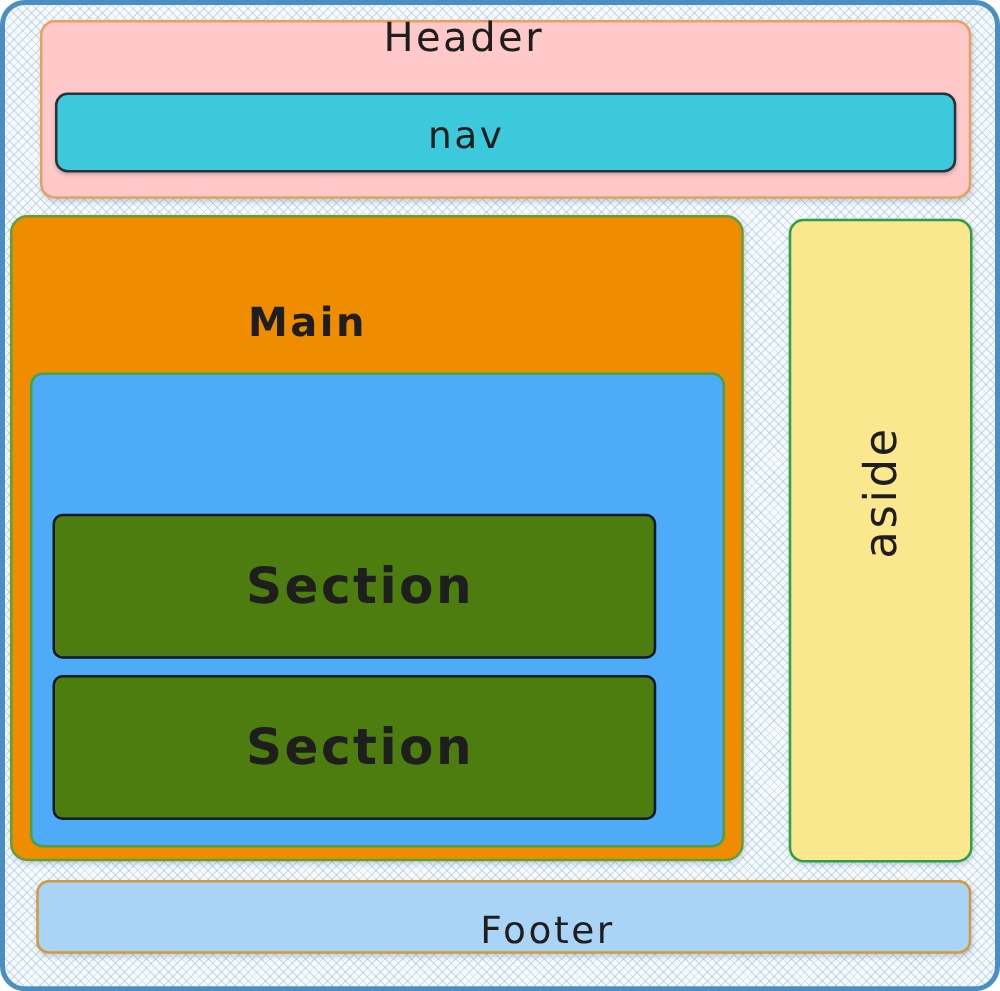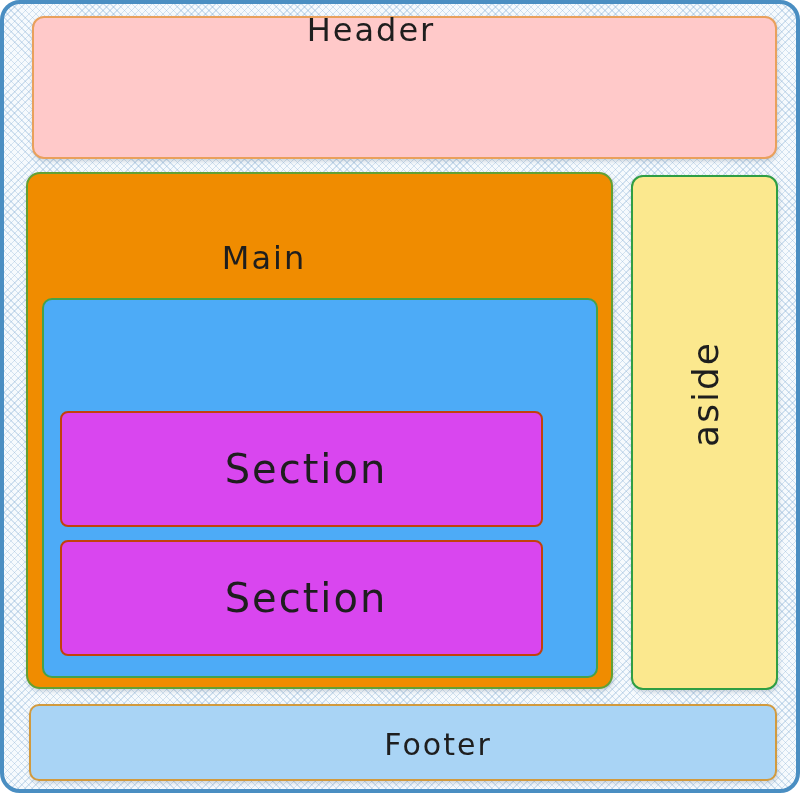--- a/index.html
+++ b/index.html
@@ -50,71 +50,75 @@
     background: #3bc9db;
     border: 2px solid #2c3038;
     border-radius: 10px;
     box-shadow: 0 2px 3px rgba(60, 60, 80, 0.25);
   }
   .header-label { left: 337px; top: 12px; font-size: 32px; }
   .nav-label    { left: 327px; top: 33px; font-size: 30px; }
 
   
   .main-box {
-    left: 22px; top: 168px; width: 587px; height: 517px;
+    left: 4px; top: 168px; width: 587px; height: 517px;
     background: #f08c00;
     border: 2px solid #63a033;
     border-radius: 14px;
     box-shadow: 1px 2px 4px rgba(95, 115, 140, 0.30);
+    font-weight: bold;
   }
   .article-box {
     left: 14px; top: 124px; width: 556px; height: 380px;
     background: #4dabf7;
     border: 2px solid #44a24b;
     border-radius: 10px;
   }
   .section-box {
     left: 16px; width: 483px; height: 116px;
-    background: #d946ef;
-    border: 2px solid #c2410c;
+    background: #4d7c0f;
+    border: 2px solid #0f172a;
     border-radius: 8px;
   }
   .section-1 { top: 111px; }
   .section-2 { top: 240px; }
   .main-label    { left: 236px; top: 84px; font-size: 32px; }
   .article-label { left: 236px; top: 57px; font-size: 40px; }
   .section-label { left: 244px; top: 56px; font-size: 40px; }
 
   
   .aside-box {
     left: 627px; top: 171px; width: 147px; height: 515px;
     background: #fbe88e;
     border: 2px solid #2f9e44;
     border-radius: 12px;
     box-shadow: 1px 2px 4px rgba(95, 115, 140, 0.30);
   }
   .aside-label { left: 73px; top: 217px; font-size: 36px; }
 
   
   .footer-box {
-    left: 25px; top: 700px; width: 748px; height: 77px;
+    left: 25px; top: 700px; width: 748px; height: 59px;
     background: #a9d4f5;
     border: 2px solid #d29a3d;
     border-radius: 10px;
     box-shadow: 1px 2px 4px rgba(95, 115, 140, 0.30);
   }
   .footer-label { left: 407px; top: 39px; font-size: 30px; }
 </style>
 </head>
 <body>
 
 <div class="canvas">
 
   <div class="box header-box">
     <div class="label header-label">Header</div>
+    <div class="box nav-box">
+      <div class="label nav-label">nav</div>
+    </div>
   </div>
 
   <div class="box main-box">
     <div class="label main-label">Main</div>
     <div class="box article-box">
       <div class="box section-box section-1">
         <div class="label section-label">Section</div>
       </div>
       <div class="box section-box section-2">
         <div class="label section-label">Section</div>

